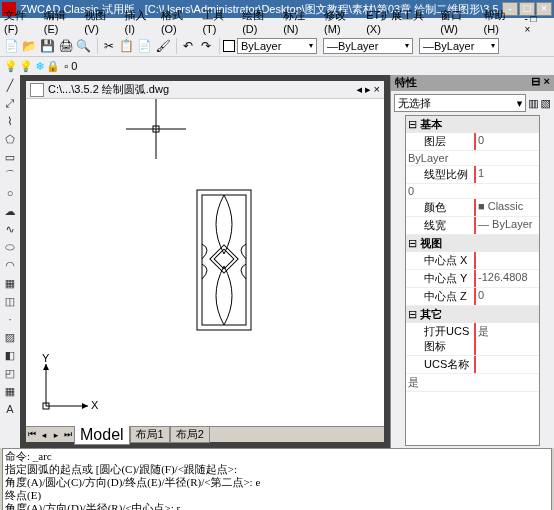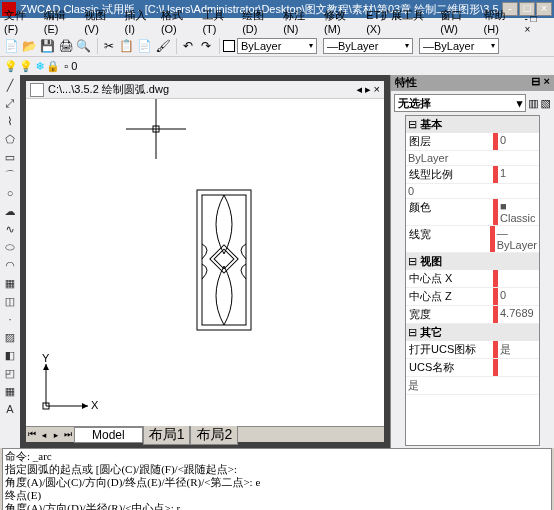--- a/index.html
+++ b/index.html
@@ -23,34 +23,34 @@
 .ltb{width:20px;background:#efeff2;display:flex;flex-direction:column;align-items:center;padding-top:2px}
 .ltb .ico{width:16px;height:16px;margin-bottom:2px;display:flex;align-items:center;justify-content:center;font-size:11px;color:#333}
 .center{flex:1;display:flex;flex-direction:column;border:6px solid #404040;background:#eab308}
 .doctab{background:#efeff2;height:18px;display:flex;align-items:center;padding:0 4px;border-bottom:1px solid #ccc}
 .doctab .ico{width:14px;height:14px;background:#fff;border:1px solid #888;margin-right:4px}
 .doctab .x{margin-left:auto;font-family:Arial}
 .canvas{flex:1;background:#fff;position:relative;overflow:hidden}
 .ucs{position:absolute;left:12px;bottom:12px}
 .btabs{height:16px;background:#d4d0c8;display:flex;align-items:center;border-top:1px solid #888}
 .btabs .nav{width:12px;text-align:center;font-size:9px}
-.btabs .tab{background:#fff;border:1px solid #888;padding:0 17px;font-size:12px}
-.btabs .tab2{background:#d4d0c8;border:1px solid #888;padding:0 5px;font-size:14px}
+.btabs .tab{background:#fff;border:1px solid #888;padding:0 5px;font-size:16px}
+.btabs .tab2{background:#d4d0c8;border:1px solid #888;padding:0 5px;font-size:11px}
 .cmdwin{height:110px;background:#fff;border:1px solid #888;margin:0 2px;overflow:auto;font-family:SimSun;font-size:11px;padding:1px 2px;line-height:13px;white-space:pre}
 .propwin{width:164px;background:#efeff2;border-left:1px solid #888;display:flex;flex-direction:column}
 .propwin .hdr{height:16px;background:#a3a3a3;display:flex;align-items:flex-start;padding:0 4px;font-weight:bold}
 .propwin .hdr .cls{margin-left:auto;font-family:Arial}
 .propwin .selrow{display:flex;align-items:center;padding:3px}
-.propwin .selrow .sel{flex:1;border:1px solid #888;background:#fff;height:18px;padding:0 3px;display:flex;align-items:center;font-weight:bold}
+.propwin .selrow .sel{flex:1;border:1px solid #888;background:#fff;height:18px;padding:0 3px;display:flex;align-items:center;font-weight:normal}
 .propwin .selrow .sel::after{content:"▾";margin-left:auto}
 .propwin .grid{flex:1;background:#fff;border:1px solid #888;margin:0 14px 2px;overflow:auto;font-size:10px}
 .propwin .cat{background:#e8e8e8;font-weight:bold;padding:1px 2px}
 .propwin .cat::before{content:"⊟ ";font-weight:normal}
 .propwin .row{display:flex;border-bottom:1px solid #eee}
-.propwin .row .k{width:92px;padding:1px 2px 1px 3px;border-right:5px solid #ef4444}
+.propwin .row .k{width:70px;padding:1px 2px 1px 18px;border-right:2px solid #ef4444}
 .propwin .row .v{flex:1;padding:1px 2px;color:#555}
 .drawing{position:absolute;left:170px;top:90px}
 .cross{position:absolute;left:100px;top:0}
 </style>
 </head>
 <body>
 
 <div class="titlebar">
   <div class="icon"></div>
   <div class="t">ZWCAD Classic 试用版 - [C:\Users\Administrator\Desktop\图文教程\素材\第03章 绘制二维图形\3.5.2 绘制圆弧.dwg]</div>
@@ -212,26 +212,26 @@
         </div>
         <div class="row">
           <div class="k">线宽</div>
           <div class="v">— ByLayer</div>
         </div>
         <div class="cat">视图</div>
         <div class="row">
           <div class="k">中心点 X</div>
         </div>
         <div class="row">
+          <div class="k">中心点 Y</div>
+          <div class="v">-126.4808</div>
+        </div>
+        <div class="row">
           <div class="k">中心点 Z</div>
           <div class="v">0</div>
-        </div>
-        <div class="row">
-          <div class="k">宽度</div>
-          <div class="v">4.7689</div>
         </div>
         <div class="cat">其它</div>
         <div class="row">
           <div class="k">打开UCS图标</div>
           <div class="v">是</div>
         </div>
         <div class="row">
           <div class="k">UCS名称</div>
           <div class="v"></div>
         </div>

